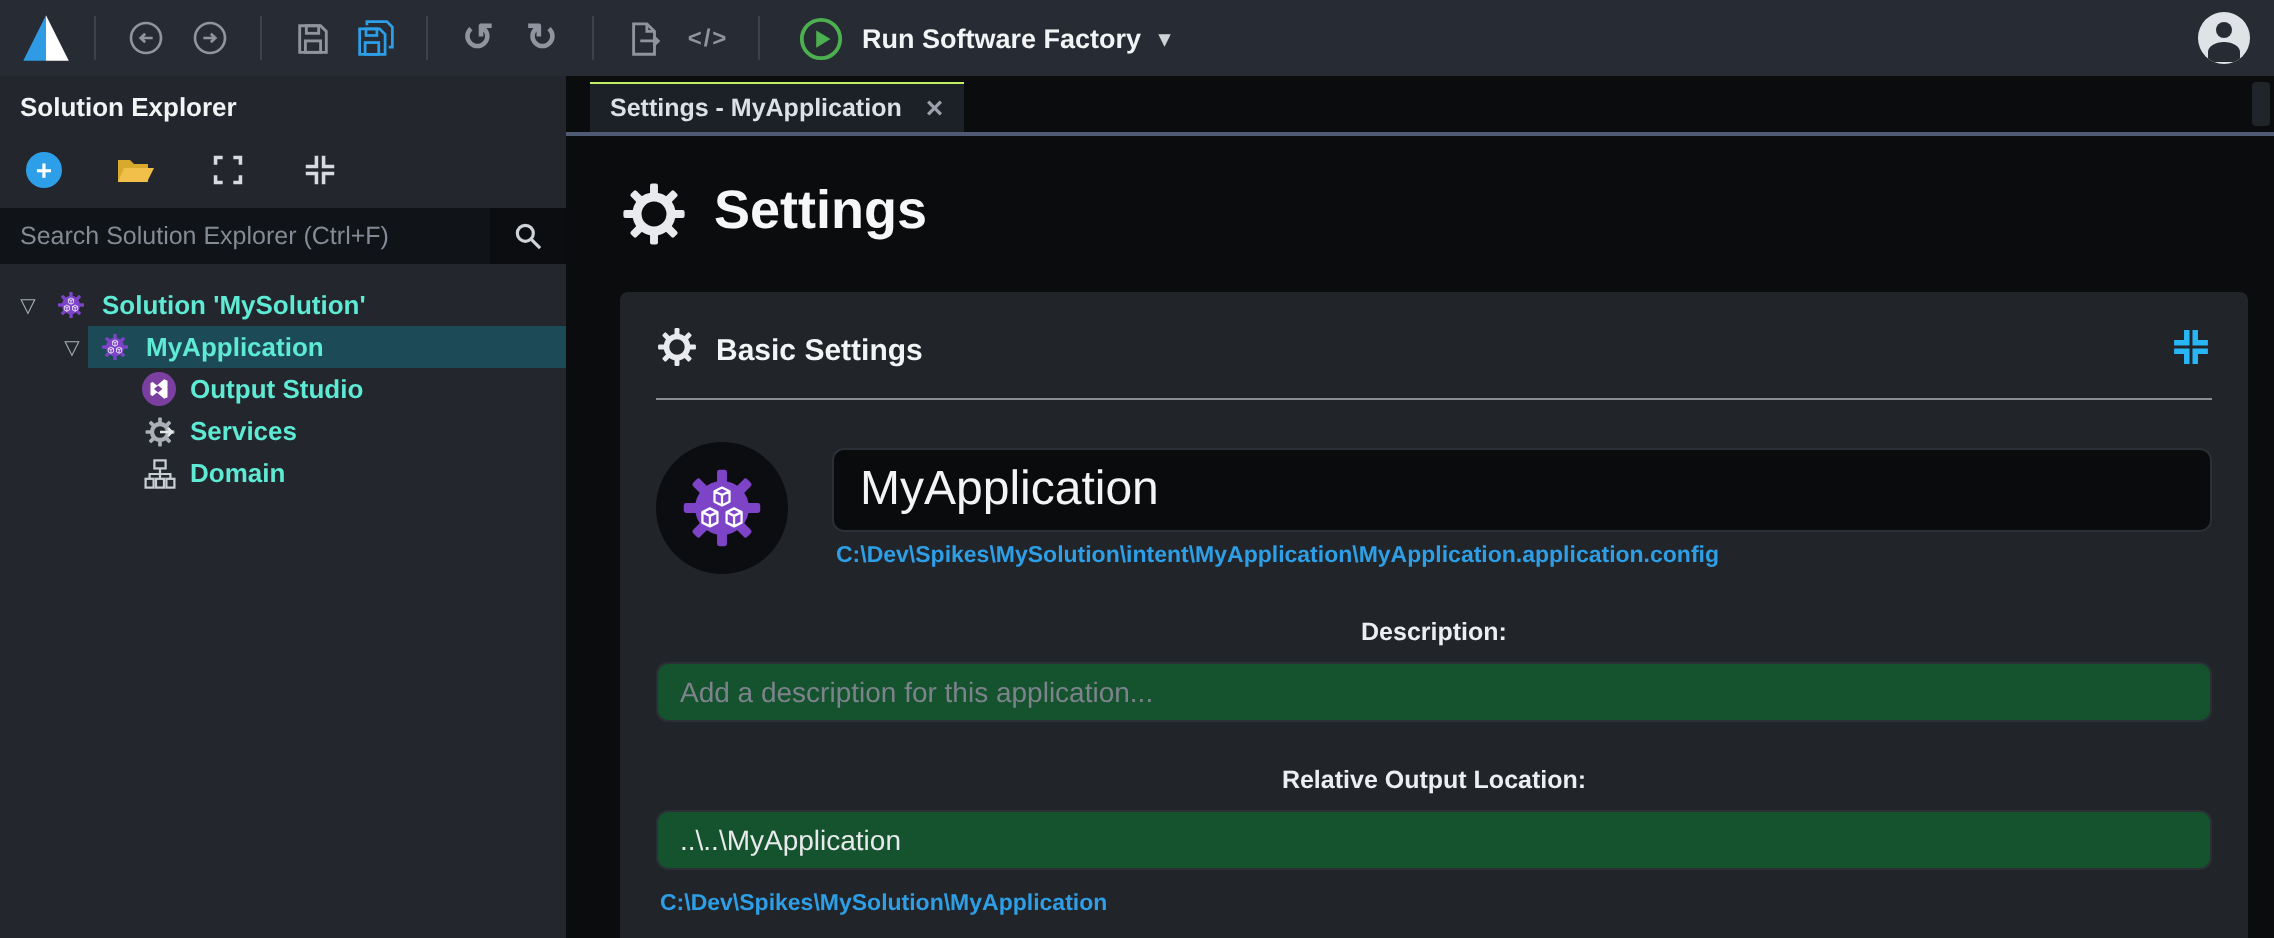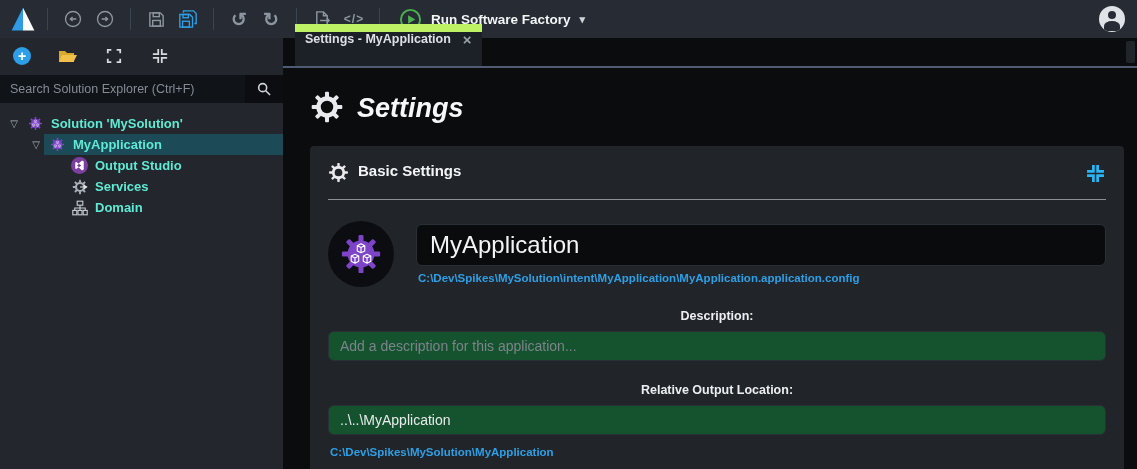--- a/index.html
+++ b/index.html
@@ -46,28 +46,28 @@
   .ml6 { margin-left:6px; } .ml28 { margin-left:28px; }
   .tcontent { display:flex; align-items:center; gap:7px; padding:0 5px; flex:1; height:100%; }
   .indent2 { margin-left:66px; }
   .trow.selected .tcontent { background:#1d4a57; }
   .ticon { width:17px; height:17px; flex:none; display:flex; align-items:center; justify-content:center; }
   .tlabel { font-weight:bold; color:#5eead4; white-space:nowrap; }
 
   
   .main { flex:1; position:relative; background:#0b0c0e; min-width:0; }
   .tabstrip { height:30px; display:flex; align-items:flex-end; padding-left:12px; border-bottom:2px solid #505b73; }
-  .tab { height:42px; background:#1c2127; border-top:8px solid #bef264; display:flex; align-items:flex-start; gap:12px;
+  .tab { height:25px; background:#1c2127; border-top:1px solid #bef264; display:flex; align-items:center; gap:12px;
          padding:0 10px; font-size:12.5px; font-weight:bold; color:#dde1e7; cursor:pointer; }
   .tab-close { color:#9aa1aa; font-size:15px; font-weight:bold; line-height:1; cursor:pointer; }
   .content { padding:14px 13px 0 27px; height:401px; overflow:hidden; }
-  .page-title-row { display:flex; align-items:flex-end; gap:13px; margin:8px 0 22px 0;font-style:italic; }
+  .page-title-row { display:flex; align-items:flex-start; gap:13px; margin:8px 0 22px 0; }
   .page-title { font-size:27px; font-weight:bold; color:#f5f7f9; }
   .card { background:#212529; border-radius:4px; padding:16px 18px 20px; min-height:330px; }
-  .card-header { display:flex; align-items:flex-start; gap:9px; }
+  .card-header { display:flex; align-items:flex-end; gap:9px; }
   .card-title { font-size:15px; font-weight:bold; color:#f2f4f6; }
   .collapse-btn { margin-left:auto; background:transparent; border:none; cursor:pointer; width:22px; height:22px; display:flex; align-items:center; justify-content:center; padding:0; }
   .divider { border:none; border-top:1px solid #8b8f94; margin:15px 0 21px; }
   .name-row { display:flex; gap:22px; }
   .app-avatar { width:66px; height:66px; border-radius:50%; background:#0c0d10; flex:none; display:flex; align-items:center; justify-content:center; }
   .name-col { flex:1; min-width:0; padding-top:3px; }
   .name-input { width:100%; height:42px; background:#0a0b0d; border:1px solid #2b3036; border-radius:6px;
                 color:#f2f4f6; font-size:24px; padding:0 13px; font-family:inherit; outline:none; }
   .path-link { display:inline-block; color:#2e9fe6; font-size:11.5px; font-weight:bold; margin-top:6px; margin-left:2px; text-decoration:none; cursor:pointer; }
   .field-label { font-weight:bold; font-size:12.5px; margin:22px 0 8px; color:#eceef1;text-align:center; }
@@ -180,20 +180,21 @@
   </button>
   <div class="flex-spacer"></div>
   <button class="avatar-btn">
     <span class="head"></span>
     <span class="body"></span>
   </button>
 </div>
 
 <div class="workspace">
   <div class="sidebar">
+    <div class="sidebar-header">Solution Explorer</div>
     <div class="sidebar-tools">
       <button class="stool">
         <span class="add-circle">+</span>
       </button>
       <button class="stool">
         <svg width="20" height="16" viewBox="0 0 20 16">
             <path d="M1 3 L7 3 L9 5 L16 5 L16 14 L1 14 Z" fill="#d9a92e"></path>
             <path d="M4 7 L19 7 L15.5 14 L1 14 Z" fill="#f0c04a"></path>
           </svg>
       </button>

